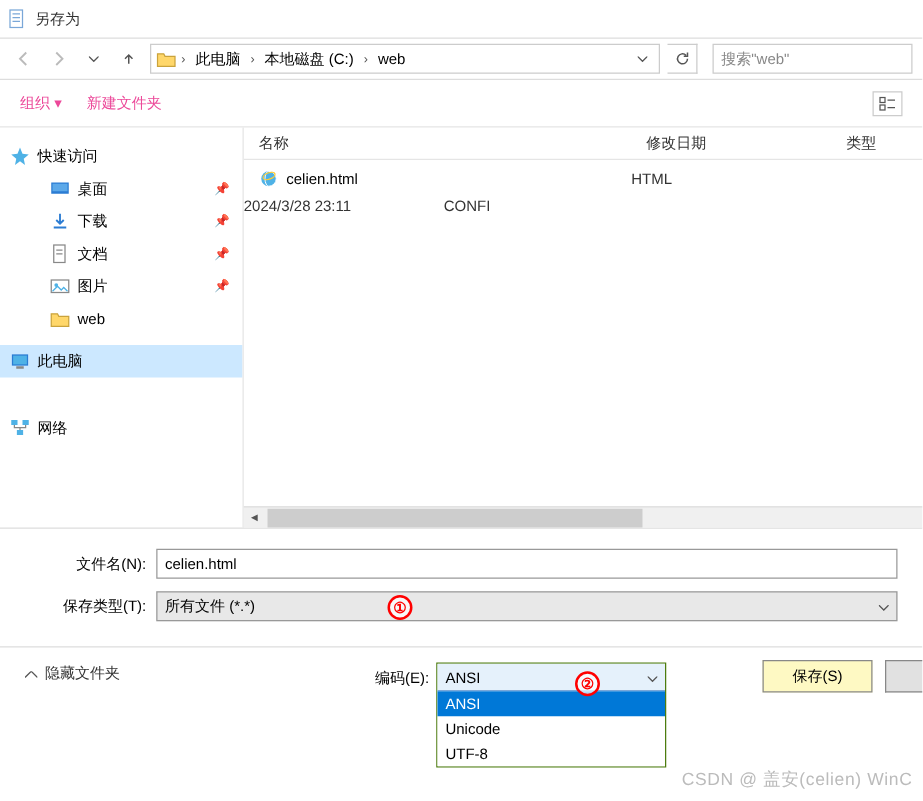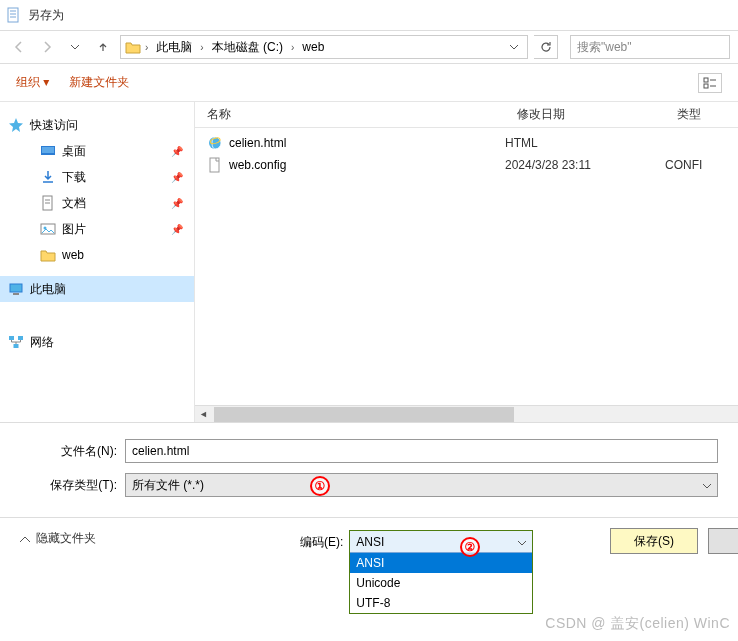--- a/index.html
+++ b/index.html
@@ -14,21 +14,21 @@
 .upbtn svg { width: 12px; height: 12px; }
 .addrbar { flex: 1; height: 24px; border: 1px solid #ccc; display: flex; align-items: center; padding: 0 4px; gap: 4px; }
 .addrbar .folder-icon { width: 16px; height: 16px; }
 .addrbar .crumb { padding: 0 4px; cursor: pointer; }
 .addrbar .sep { color: #555; font-size: 10px; }
 .addr-drop { width: 18px; display:flex; align-items:center; justify-content:center; color:#555; }
 .refresh { width: 24px; height:24px; border:1px solid #ccc; border-left:none; display:flex; align-items:center; justify-content:center; }
 .searchbox { width: 160px; height:24px; border:1px solid #ccc; margin-left:6px; display:flex; align-items:center; padding:0 6px; color:#888; }
 .toolbar { height: 38px; display:flex; align-items:center; padding:0 16px; gap:20px; border-bottom:1px solid #e5e5e5; justify-content:space-between; }
 .toolbar-left { display:flex; gap:20px; }
-.toolbar a { color:#c2410c; cursor:pointer; }
+.toolbar a { color:#ec4899; cursor:pointer; }
 .toolbar-right { display:flex; gap:6px; }
 .viewbtn { width:24px; height:20px; border:1px solid #ccc; display:flex; align-items:center; justify-content:center; }
 .main { display:flex; height: 320px; }
 .sidebar { width: 195px; border-right:1px solid #e5e5e5; padding:10px 0; overflow:hidden; }
 .side-item { display:flex; align-items:center; height:26px; padding-left:8px; gap:6px; cursor:pointer; }
 .side-item.indent { padding-left:40px; }
 .side-item.sel { background:#cce8ff; }
 .side-item .ico { width:16px; height:16px; flex-shrink:0; display:flex; align-items:center; justify-content:center; }
 .side-item .pin { margin-left:auto; margin-right:10px; color:#777; font-size:10px; }
 .content { flex:1; display:flex; flex-direction:column; }
@@ -240,27 +240,20 @@
           <span class="ficon"><svg viewBox="0 0 16 16">
                 <circle cx="8" cy="8" r="6" fill="#4fb2e6"></circle>
                 <path d="M8 2 a6 6 0 0 1 0 12 a3 6 0 0 1 0-12" fill="none" stroke="#fff" stroke-width="0.8"></path>
                 <ellipse cx="9" cy="6" rx="5" ry="2.5" fill="none" stroke="#ffcc33" stroke-width="1" transform="rotate(-20 8 8)"></ellipse>
               </svg></span>
           <span>celien.html</span>
         </div>
         <div class="ftype">HTML</div>
       </div>
       <div class="file-row">
-        <div class="fname">
-          <span class="ficon"><svg viewBox="0 0 16 16">
-                <rect x="3" y="1" width="9" height="14" fill="#fff" stroke="#999"></rect>
-                <path d="M9 1 v3 h3" fill="none" stroke="#999"></path>
-              </svg></span>
-          <span>web.config</span>
-        </div>
         <div class="fdate">2024/3/28 23:11</div>
         <div class="ftype">CONFI</div>
       </div>
     </div>
     <div class="hscroll">
       <div class="arrow-l">◄</div>
       <div class="thumb"></div>
     </div>
   </div>
 </div>

